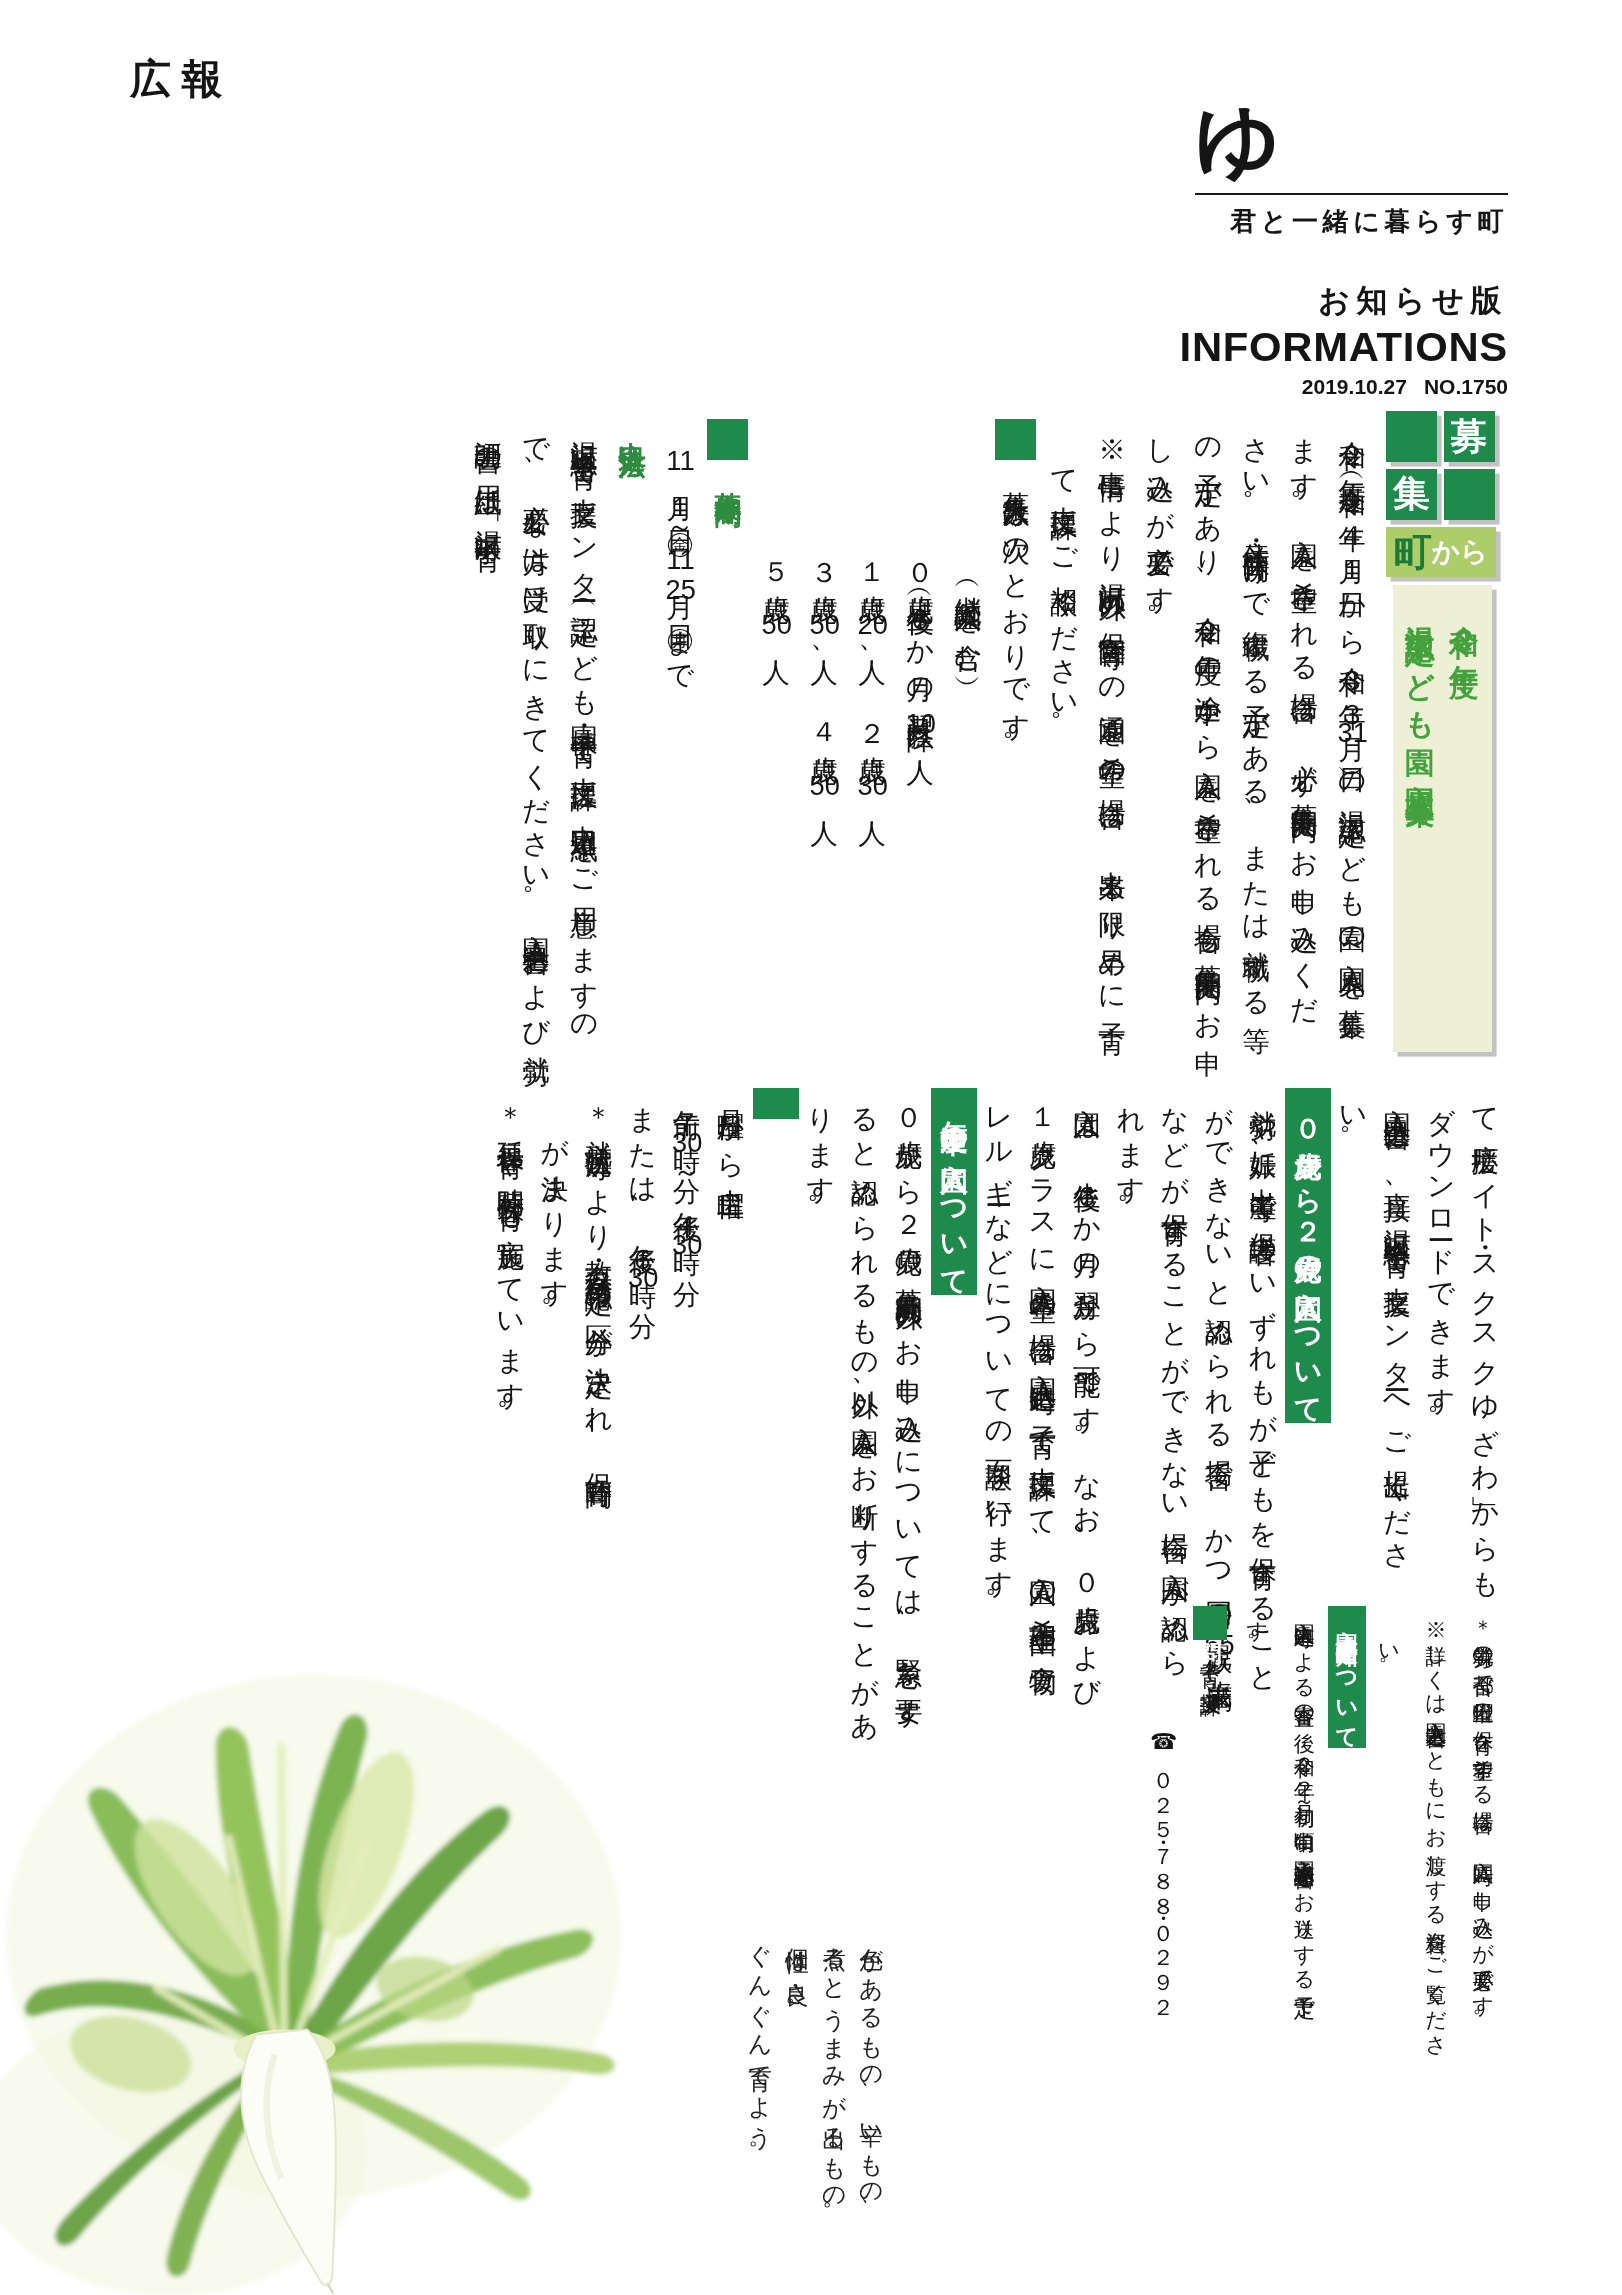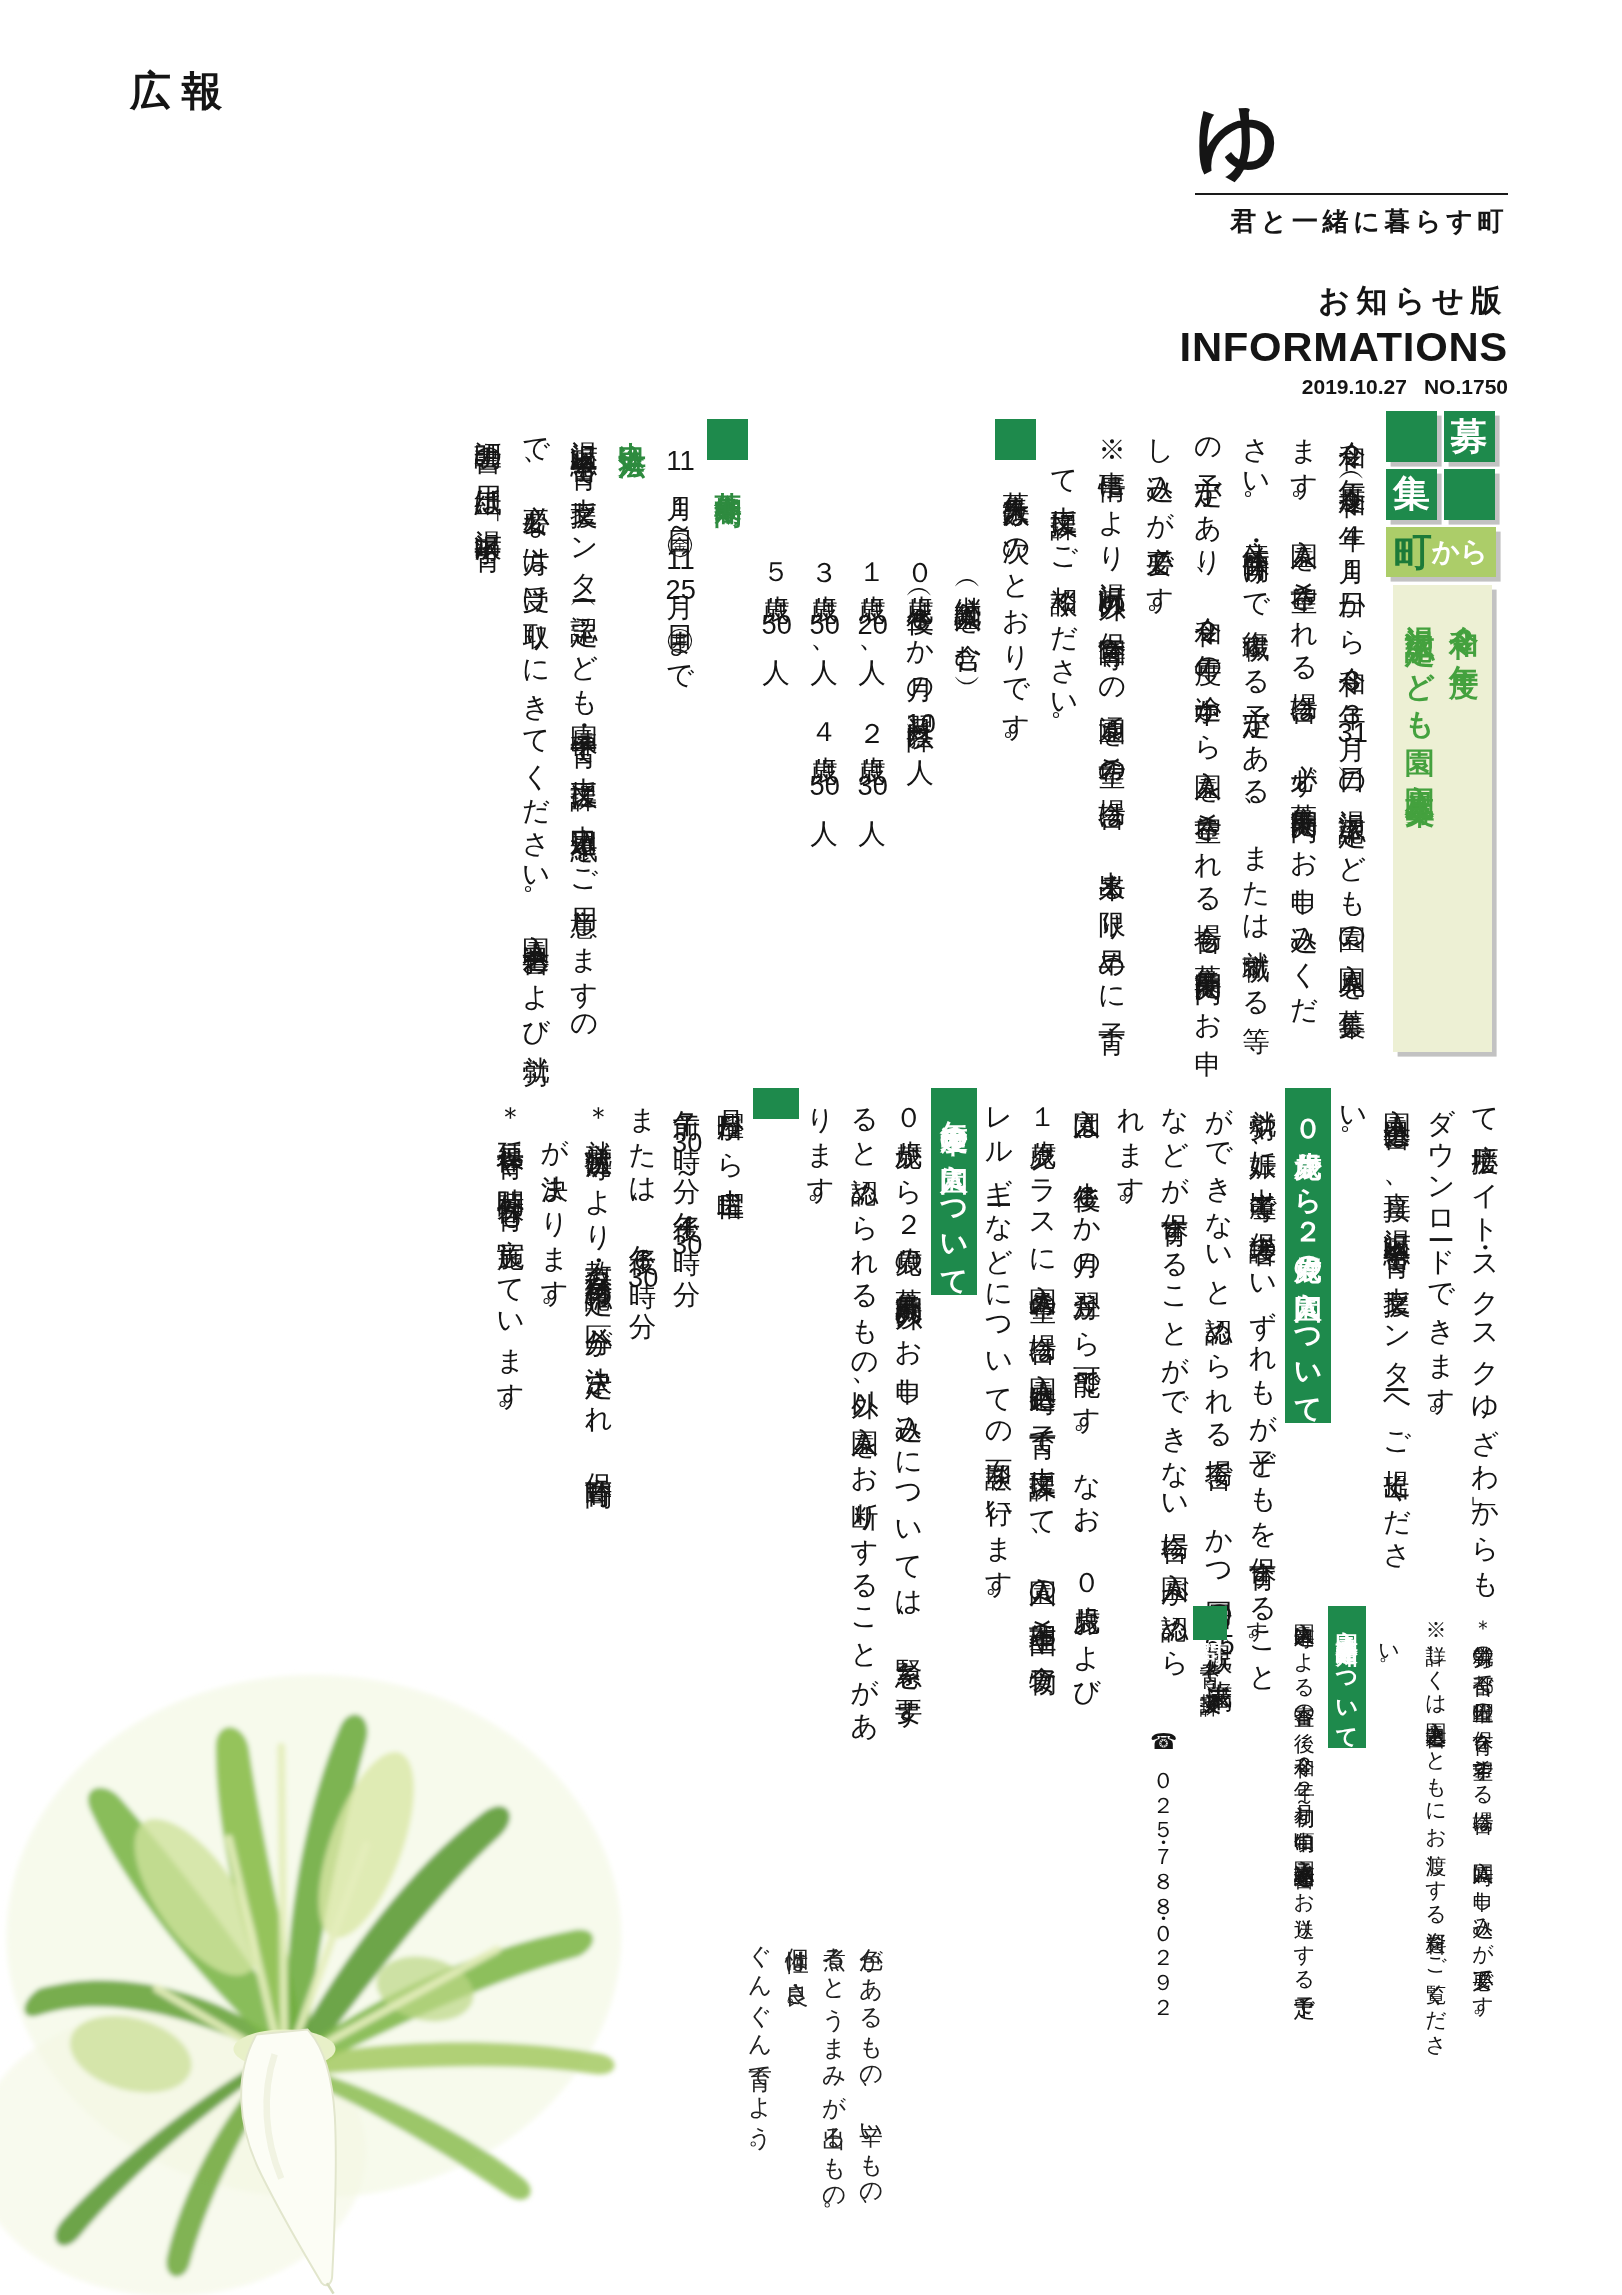--- a/index.html
+++ b/index.html
@@ -3,21 +3,21 @@
 <meta charset="utf-8">
 <style>
   * { margin:0; padding:0; box-sizing:border-box; }
   html,body { background:#888; }
   .page {
     position:relative; width:1623px; height:2295px; background:#ffffff;
     font-family:"Liberation Sans", sans-serif; color:#151515; overflow:hidden;
     margin:0 auto;
   }
   
-  .kicker { position:absolute; left:130px; top:64px; font-size:41px; font-weight:600; letter-spacing:10.5px; }
+  .kicker { position:absolute; left:130px; top:52px; font-size:41px; font-weight:600; letter-spacing:10.5px; }
   .masthead-title {
     position:absolute; left:98px; top:77px; font-size:243px; line-height:1;
     font-family:"Liberation Serif","DejaVu Serif",serif; font-weight:700; letter-spacing:-5.2px;
   }
   .hdr-right { position:absolute; left:1195px; top:98px; width:313px; display:flex; flex-direction:column; align-items:flex-end; z-index:3; }
   .logo-row { display:flex; align-items:flex-start; width:100%; }
   .logo-mark { font-size:84px; line-height:1; font-weight:900; font-family:"DejaVu Sans",sans-serif; margin-right:11.8px; }
   .slogan-col { display:flex; flex-direction:column; padding-top:3.9px; }
   .slogan { font-size:35px; font-weight:700; letter-spacing:6.5px; }
   .sg-red { color:#e60012; } .sg-green { color:#00a73c; } .sg-pink { color:#e3007f; }

